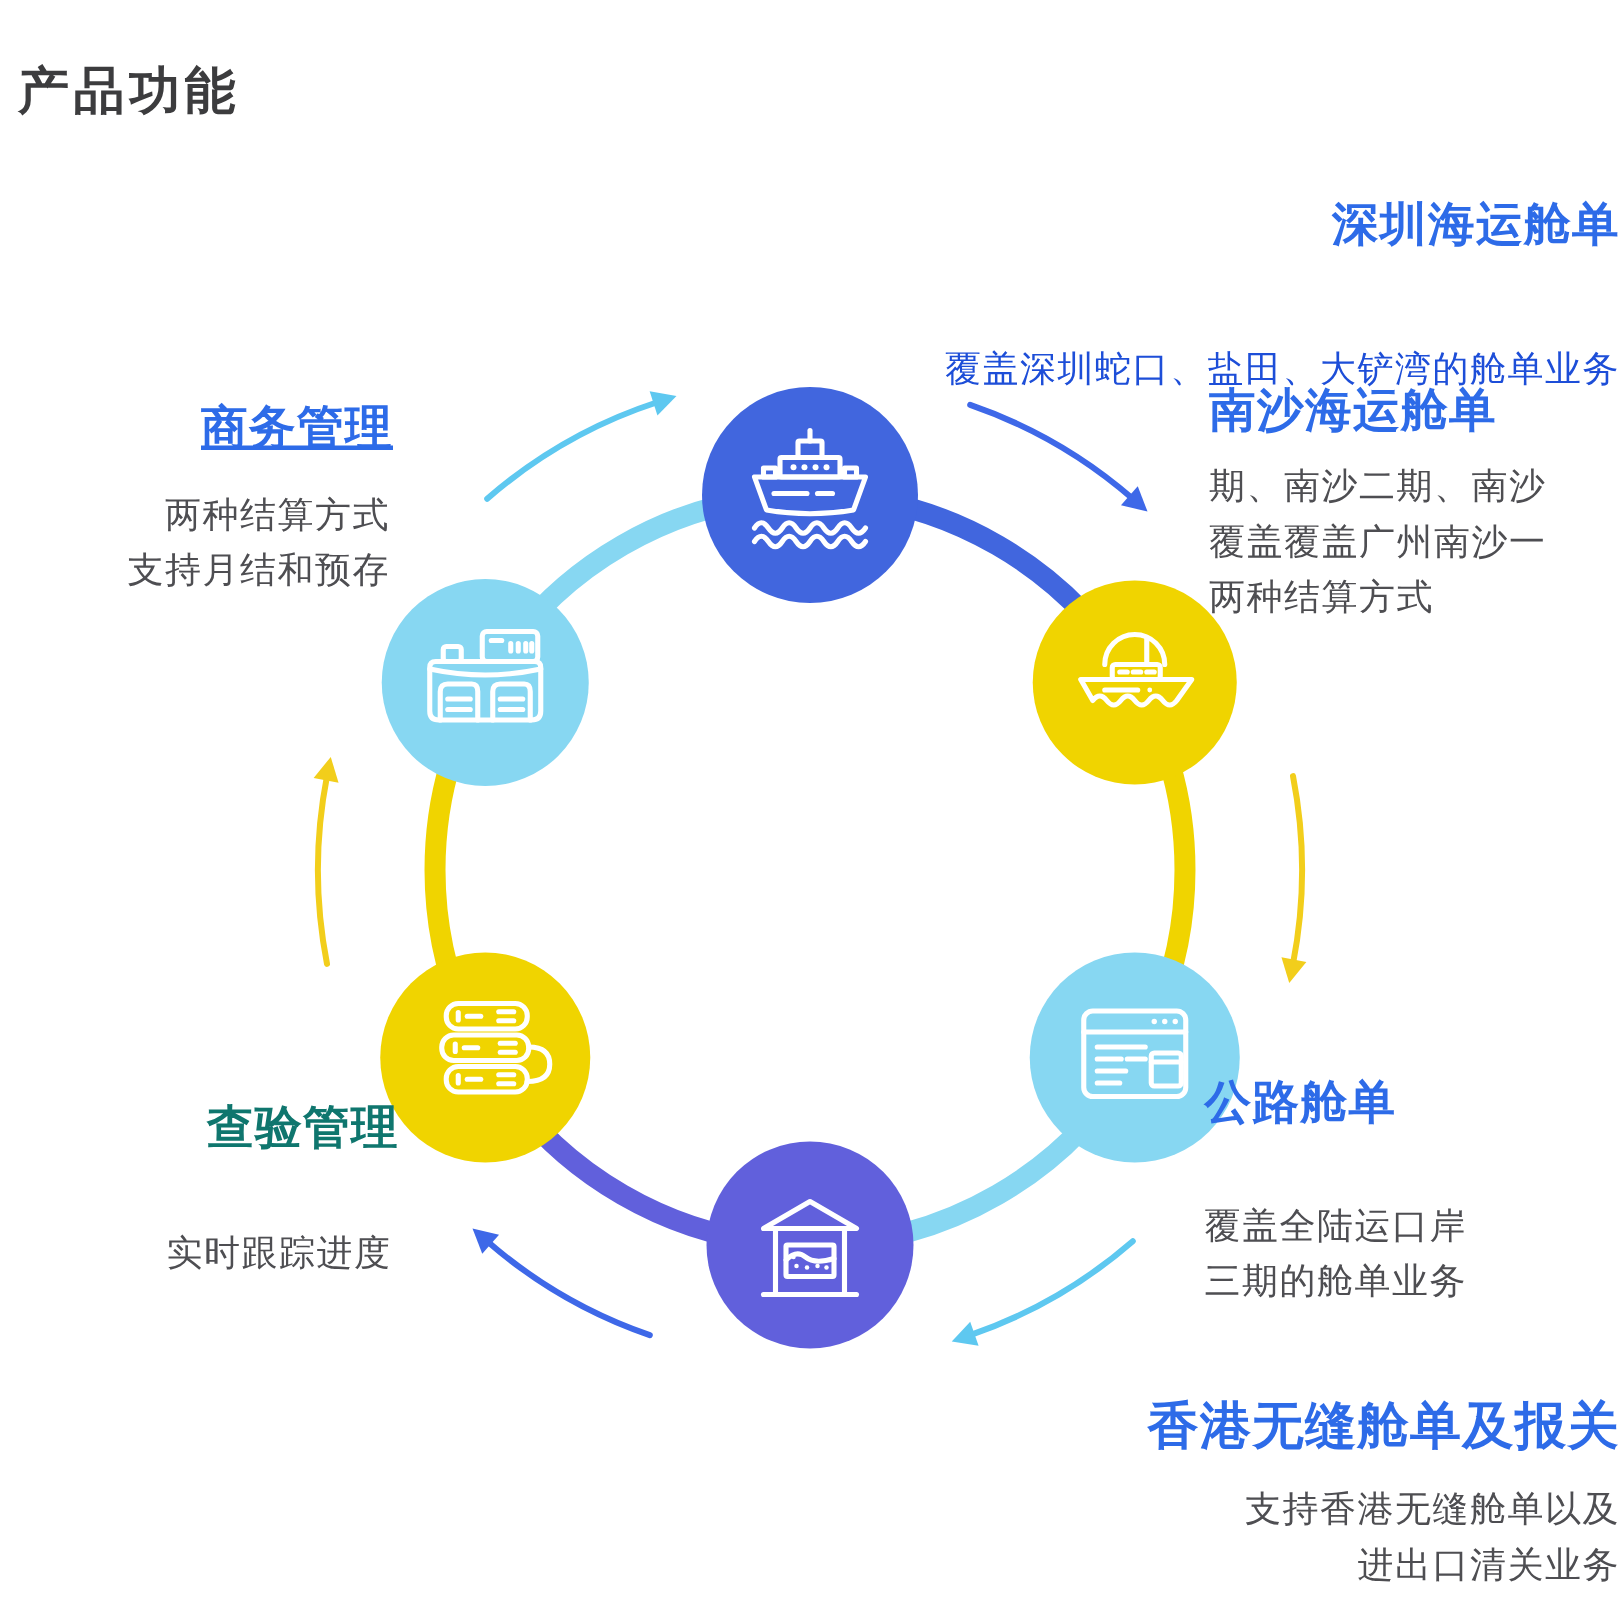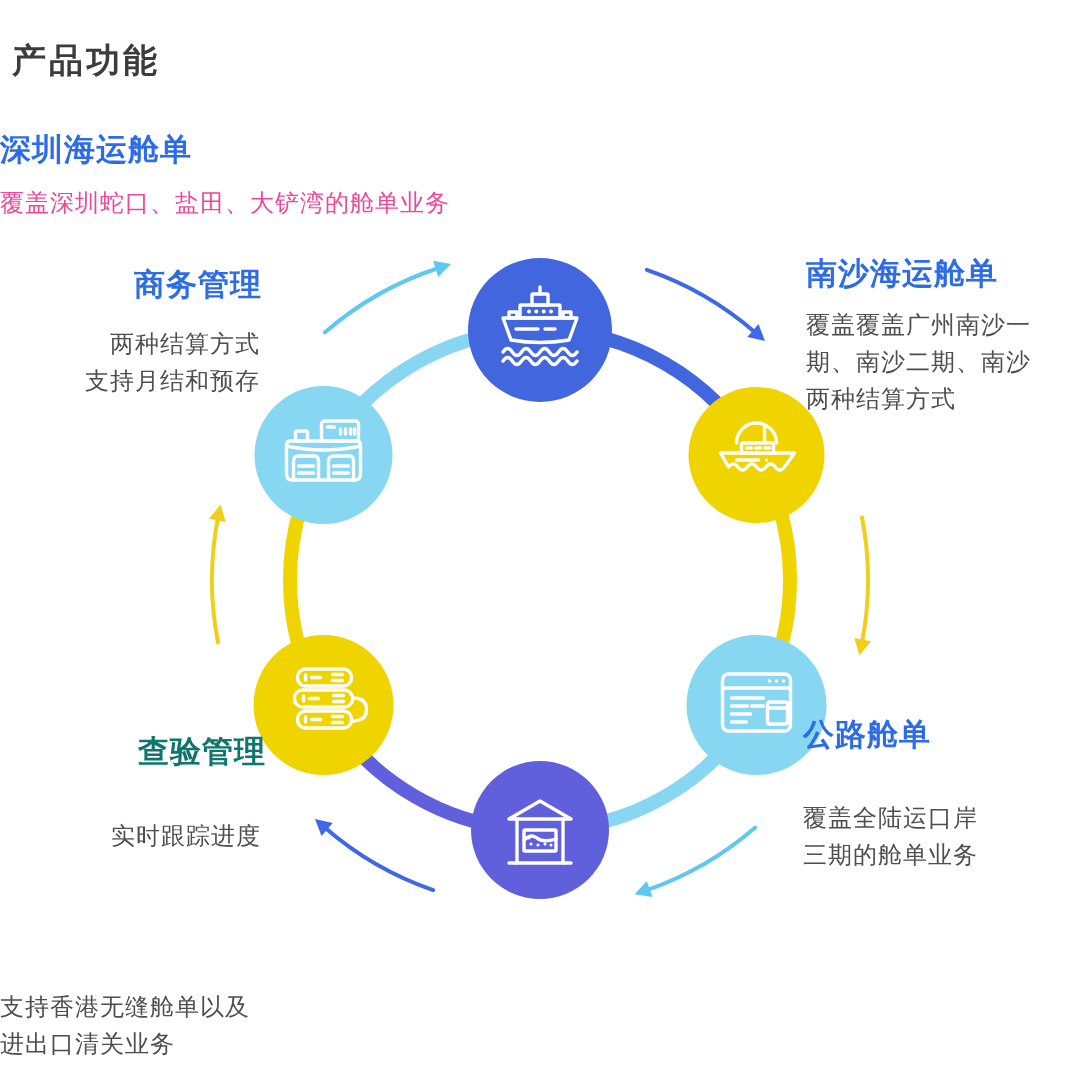--- a/index.html
+++ b/index.html
@@ -4,21 +4,21 @@
 <style>
   *{margin:0;padding:0;box-sizing:border-box}
   html,body{width:1080px;height:1065px;background:#ffffff;overflow:hidden;
     font-family:"Liberation Sans","DejaVu Sans",sans-serif}
   .stage{position:absolute;top:0;left:0;width:1080px;height:1065px}
   .diagram{position:absolute;top:0;left:0}
   .title{position:absolute;top:38px;left:12px;width:100%;text-align:left;
     font-size:34px;font-weight:700;letter-spacing:3px}
   .node-label{position:absolute;font-size:31px;font-weight:700;letter-spacing:1px}
   .node-desc{position:absolute;font-size:24px;line-height:37px;letter-spacing:1px}
-  .center{left:0;width:100%;text-align:left}
+  .center{left:0;width:100%;text-align:right}
   .right{text-align:right}
   #lbl-shenzhen{top:129px}
   #dsc-shenzhen{top:184px}
   #lbl-nansha{left:806px;top:253px}
   #dsc-nansha{left:806px;top:306px;width:250px}
   #lbl-road{left:803px;top:714px}
   #dsc-road{left:803px;top:799px;width:230px}
   #lbl-hongkong{top:928px;font-size:34px}
   #dsc-hongkong{top:990px}
   #lbl-inspection{left:0;width:266px;top:731px}
@@ -168,46 +168,47 @@
       <line x1="-25" y1="18" x2="-10" y2="18"></line>
       <path d="M 5 25 L 5 6 Q 5 1 10 1 L 26 1 Q 30 1 30 6 L 30 25"></path>
       <line x1="10" y1="11" x2="25" y2="11"></line>
       <line x1="10" y1="18" x2="25" y2="18"></line>
     </g>
   </svg>
 
   <h1 class="title" style="color: rgb(60, 60, 62);">产品功能</h1>
 
   <div class="node-label center" id="lbl-shenzhen" style="color: rgb(45, 107, 232);">深圳海运舱单</div>
-  <div class="node-desc center" id="dsc-shenzhen" style="color: #ec4899;">
+  <div class="node-desc center" id="dsc-shenzhen" style="color: #1d4ed8; margin-top: 44px;">
     <div>覆盖深圳蛇口、盐田、大铲湾的舱单业务</div>
   </div>
 
   <div class="node-label" id="lbl-nansha" style="color: rgb(45, 107, 232);">南沙海运舱单</div>
   <div class="node-desc" id="dsc-nansha" style="color: rgb(78, 78, 82);">
+    <div>期、南沙二期、南沙</div>
     <div>覆盖覆盖广州南沙一</div>
-    <div>期、南沙二期、南沙</div>
     <div>两种结算方式</div>
   </div>
 
   <div class="node-label" id="lbl-road" style="color: rgb(45, 107, 232);">公路舱单</div>
   <div class="node-desc" id="dsc-road" style="color: rgb(78, 78, 82);">
     <div>覆盖全陆运口岸</div>
     <div>三期的舱单业务</div>
   </div>
 
+  <div class="node-label center" id="lbl-hongkong" style="color: rgb(45, 107, 232);">香港无缝舱单及报关</div>
   <div class="node-desc center" id="dsc-hongkong" style="color: rgb(78, 78, 82); font-family: Liberation Mono, monospace;">
     <div>支持香港无缝舱单以及</div>
     <div>进出口清关业务</div>
   </div>
 
   <div class="node-label right" id="lbl-inspection" style="color: #0f766e;">查验管理</div>
   <div class="node-desc right" id="dsc-inspection" style="color: rgb(78, 78, 82); font-family: Liberation Serif, serif;">
     <div>实时跟踪进度</div>
   </div>
 
-  <div class="node-label right" id="lbl-business" style="color: rgb(45, 107, 232);">商务管理</div>
+  <div class="node-label right" id="lbl-business" style="color: rgb(45, 107, 232); text-decoration: underline;">商务管理</div>
   <div class="node-desc right" id="dsc-business" style="color: rgb(78, 78, 82);">
     <div>两种结算方式</div>
     <div>支持月结和预存</div>
   </div>
 
 </div>
 
 </body></html>

